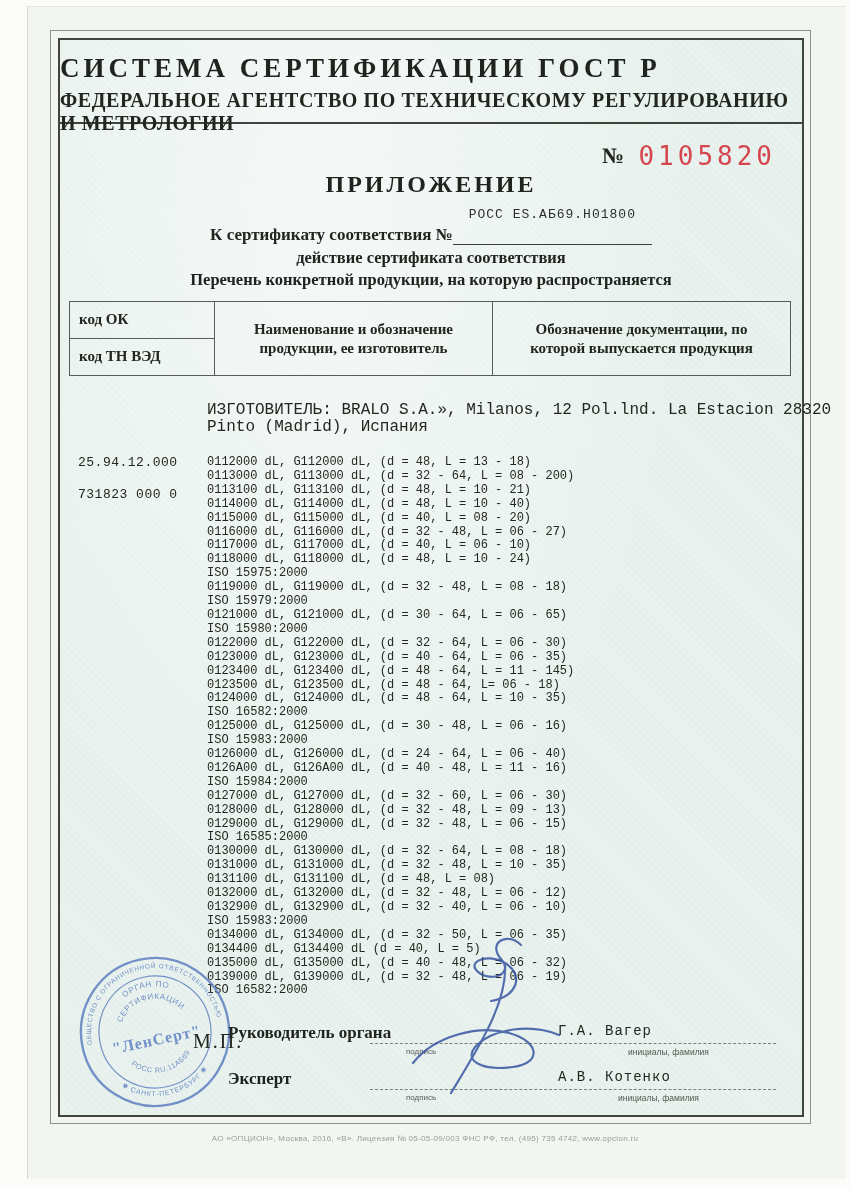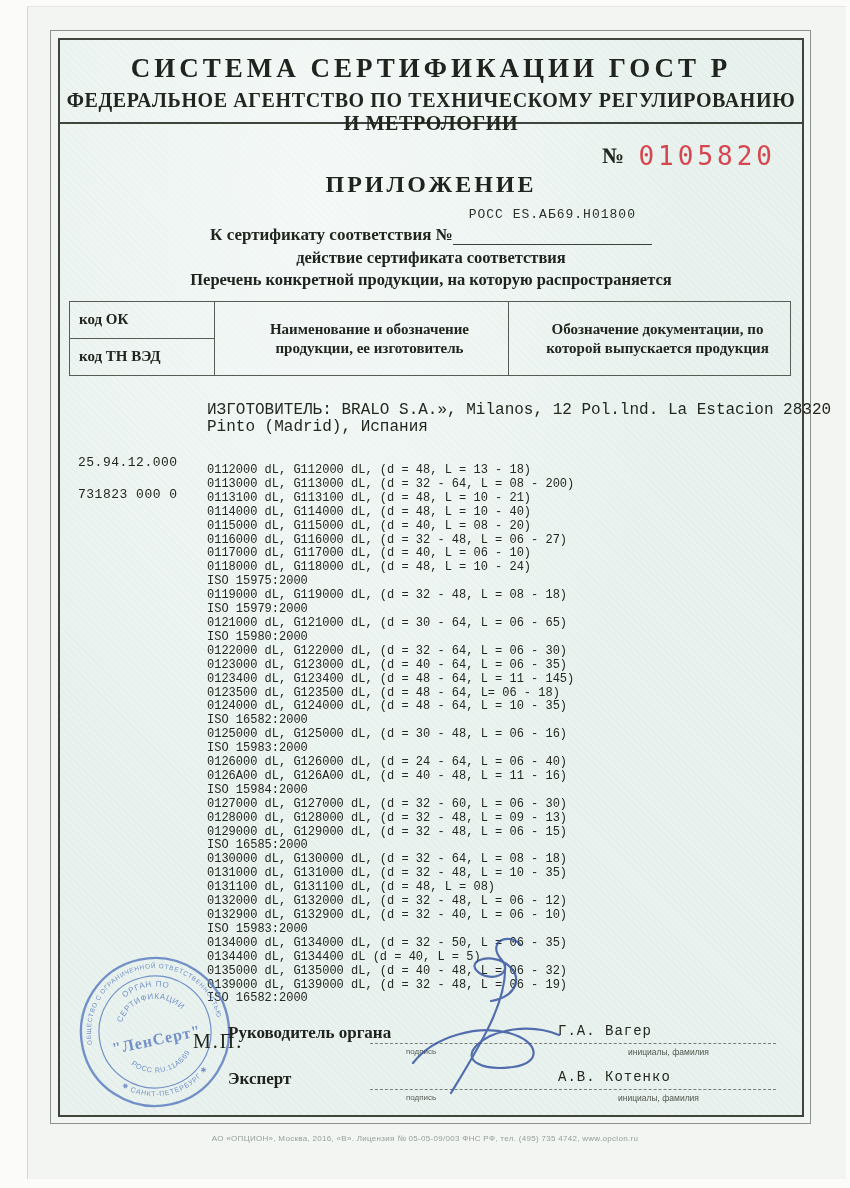--- a/index.html
+++ b/index.html
@@ -10,54 +10,54 @@
   .outer-frame{position:absolute;left:50px;top:30px;width:761px;height:1094px;
     border:1px solid #8b918b;box-sizing:border-box;}
   .inner-frame{position:absolute;left:58px;top:38px;width:746px;height:1079px;
     border:2px solid #3f443d;box-sizing:border-box;
     background:
       radial-gradient(ellipse at 35% 15%, rgba(255,255,255,.55), rgba(255,255,255,0) 55%),
       repeating-linear-gradient(45deg, rgba(170,205,195,.07) 0 2px, rgba(255,255,255,0) 2px 5px),
       #e9f2ee;}
 
   .doc-header{position:absolute;left:0;top:0;width:100%;height:84px;
-    border-bottom:2px solid #3f443d;text-align:center;box-sizing:border-box;}
+    border-bottom:2px solid #3f443d;box-sizing:border-box;}
   .sys-title{margin-top:13px;font-size:27px;font-weight:bold;letter-spacing:4px;color:#20231e;}
   .agency{margin-top:5px;font-size:20px;font-weight:bold;letter-spacing:.6px;color:#23261f;}
 
   .number-row{position:absolute;top:101px;right:26px;white-space:nowrap;}
   .num-label{font-size:22px;font-weight:600;color:#23261f;vertical-align:2px;margin-right:14px;}
   .num-value{font-family:"DejaVu Sans Mono",monospace;font-size:26px;letter-spacing:4px;color:#d6464e;}
 
   .appendix-title{position:absolute;top:131px;width:100%;text-align:center;
     font-size:24px;font-weight:bold;letter-spacing:3px;color:#20231e;}
 
   .cert-line{position:absolute;top:167px;width:100%;display:flex;justify-content:center;
     align-items:flex-end;}
   .cert-label{font-size:17px;font-weight:bold;color:#23261f;}
   .cert-value{font-family:"Liberation Mono",monospace;font-size:13px;letter-spacing:1px;color:#2c2f2a;
     border-bottom:1.5px solid #3c403a;padding:0 16px 22px 16px;}
 
   .list-subtitle{position:absolute;top:207px;width:100%;text-align:center;
     font-size:16.5px;font-weight:bold;line-height:22px;color:#20231e;}
 
   .spec-table{position:absolute;top:261px;left:9px;right:11px;height:75px;
-    border:1.5px solid #575c55;display:grid;grid-template-columns:145px 278px 1fr;box-sizing:border-box;gap:16px;}
+    border:1.5px solid #575c55;display:grid;grid-template-columns:145px 278px 1fr;box-sizing:border-box;}
   .col-codes{border-right:1.5px solid #575c55;display:grid;grid-template-rows:1fr 1fr;}
   .cell-code{display:flex;align-items:center;padding-left:9px;font-size:15px;font-weight:600;color:#23261f;}
   .cell-code.top{border-bottom:1.5px solid #575c55;}
   .col-head{display:flex;align-items:center;justify-content:center;text-align:center;
     font-size:15px;font-weight:600;line-height:19px;color:#23261f;padding:0 14px;}
   .col-head.mid{border-right:1.5px solid #575c55;}
 
   .content{position:absolute;left:0;top:335px;right:0;bottom:0;}
   .mono-block{position:absolute;left:147px;top:27px;}
   .manufacturer-line{font-family:"Liberation Mono",monospace;font-size:16px;line-height:17px;
     color:#24271f;white-space:pre;}
-  .product-list{margin-top:28px;}
+  .product-list{margin-top:20px;}
   .product-line{font-family:"Liberation Mono",monospace;font-size:12px;line-height:13.9px;
     color:#24271f;white-space:pre;}
   .code-val{position:absolute;left:18px;font-family:"Liberation Mono",monospace;font-size:13px;
     letter-spacing:.5px;color:#24271f;white-space:pre;}
   .code-ok{top:80px;}
   .code-tnved{top:112px;}
 
   .stamp{position:absolute;left:12px;top:574px;width:166px;height:166px;opacity:.85;}
   .mp-label{position:absolute;left:133px;top:655px;font-size:20px;letter-spacing:2px;color:#23261f;}
 

